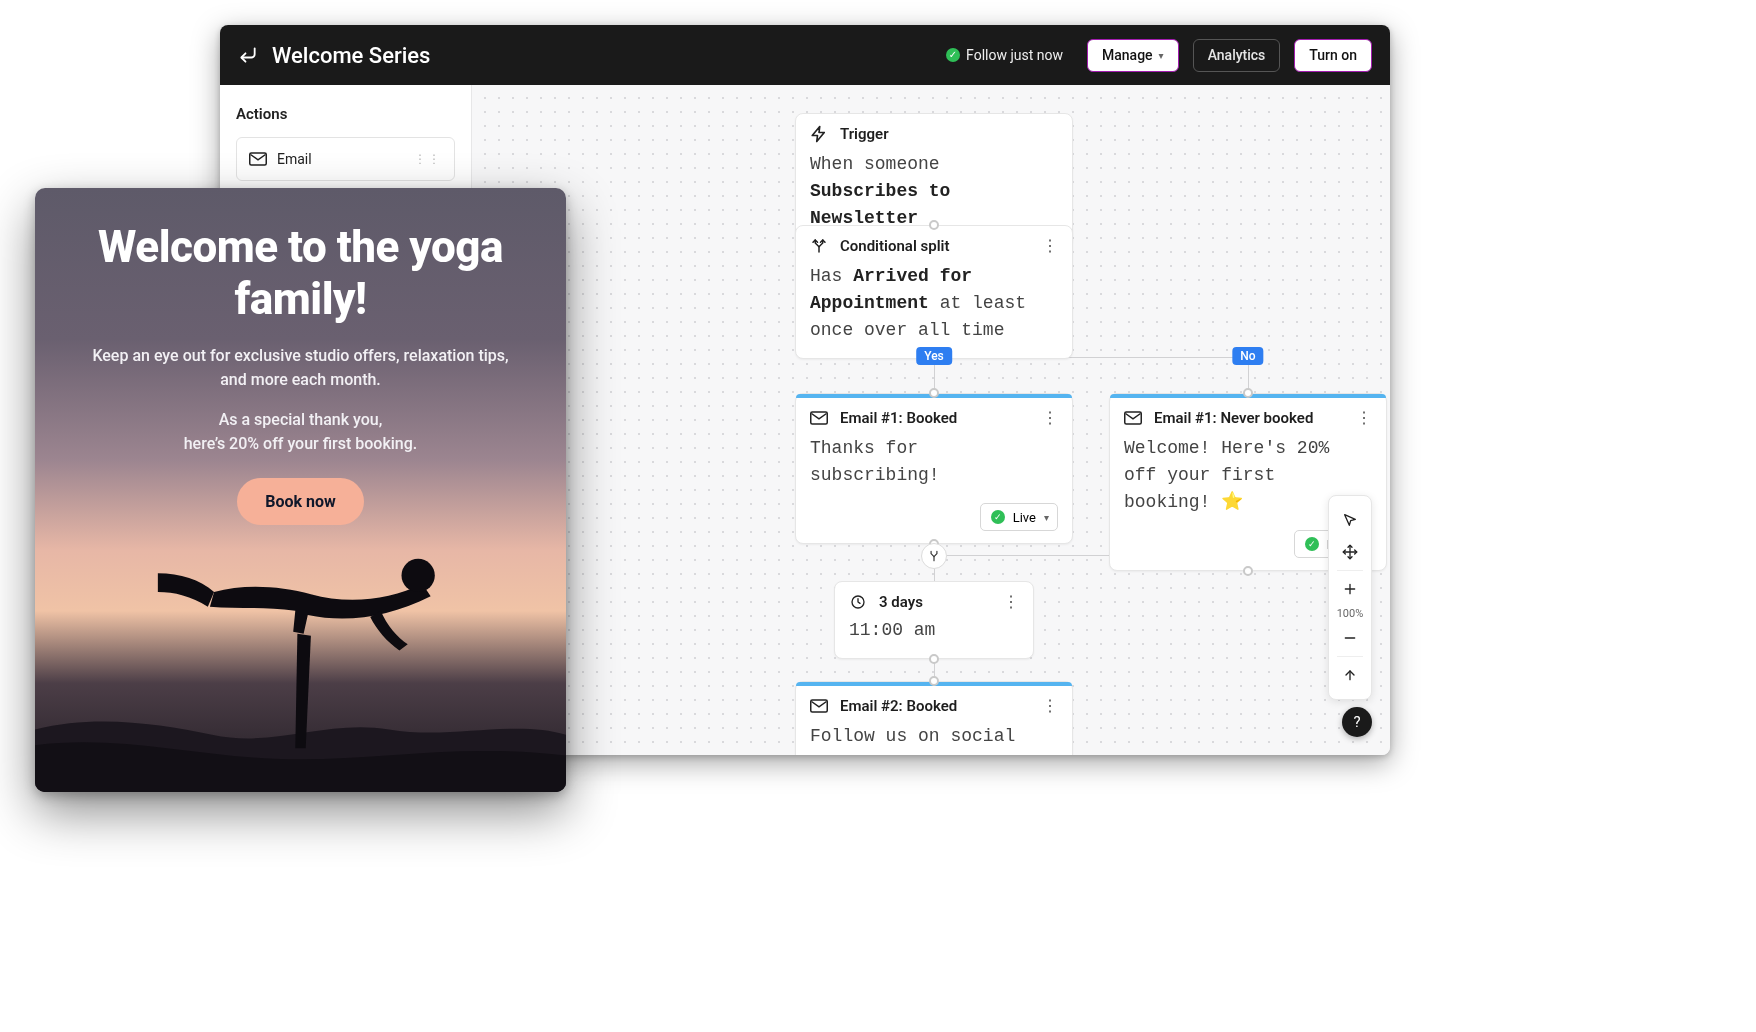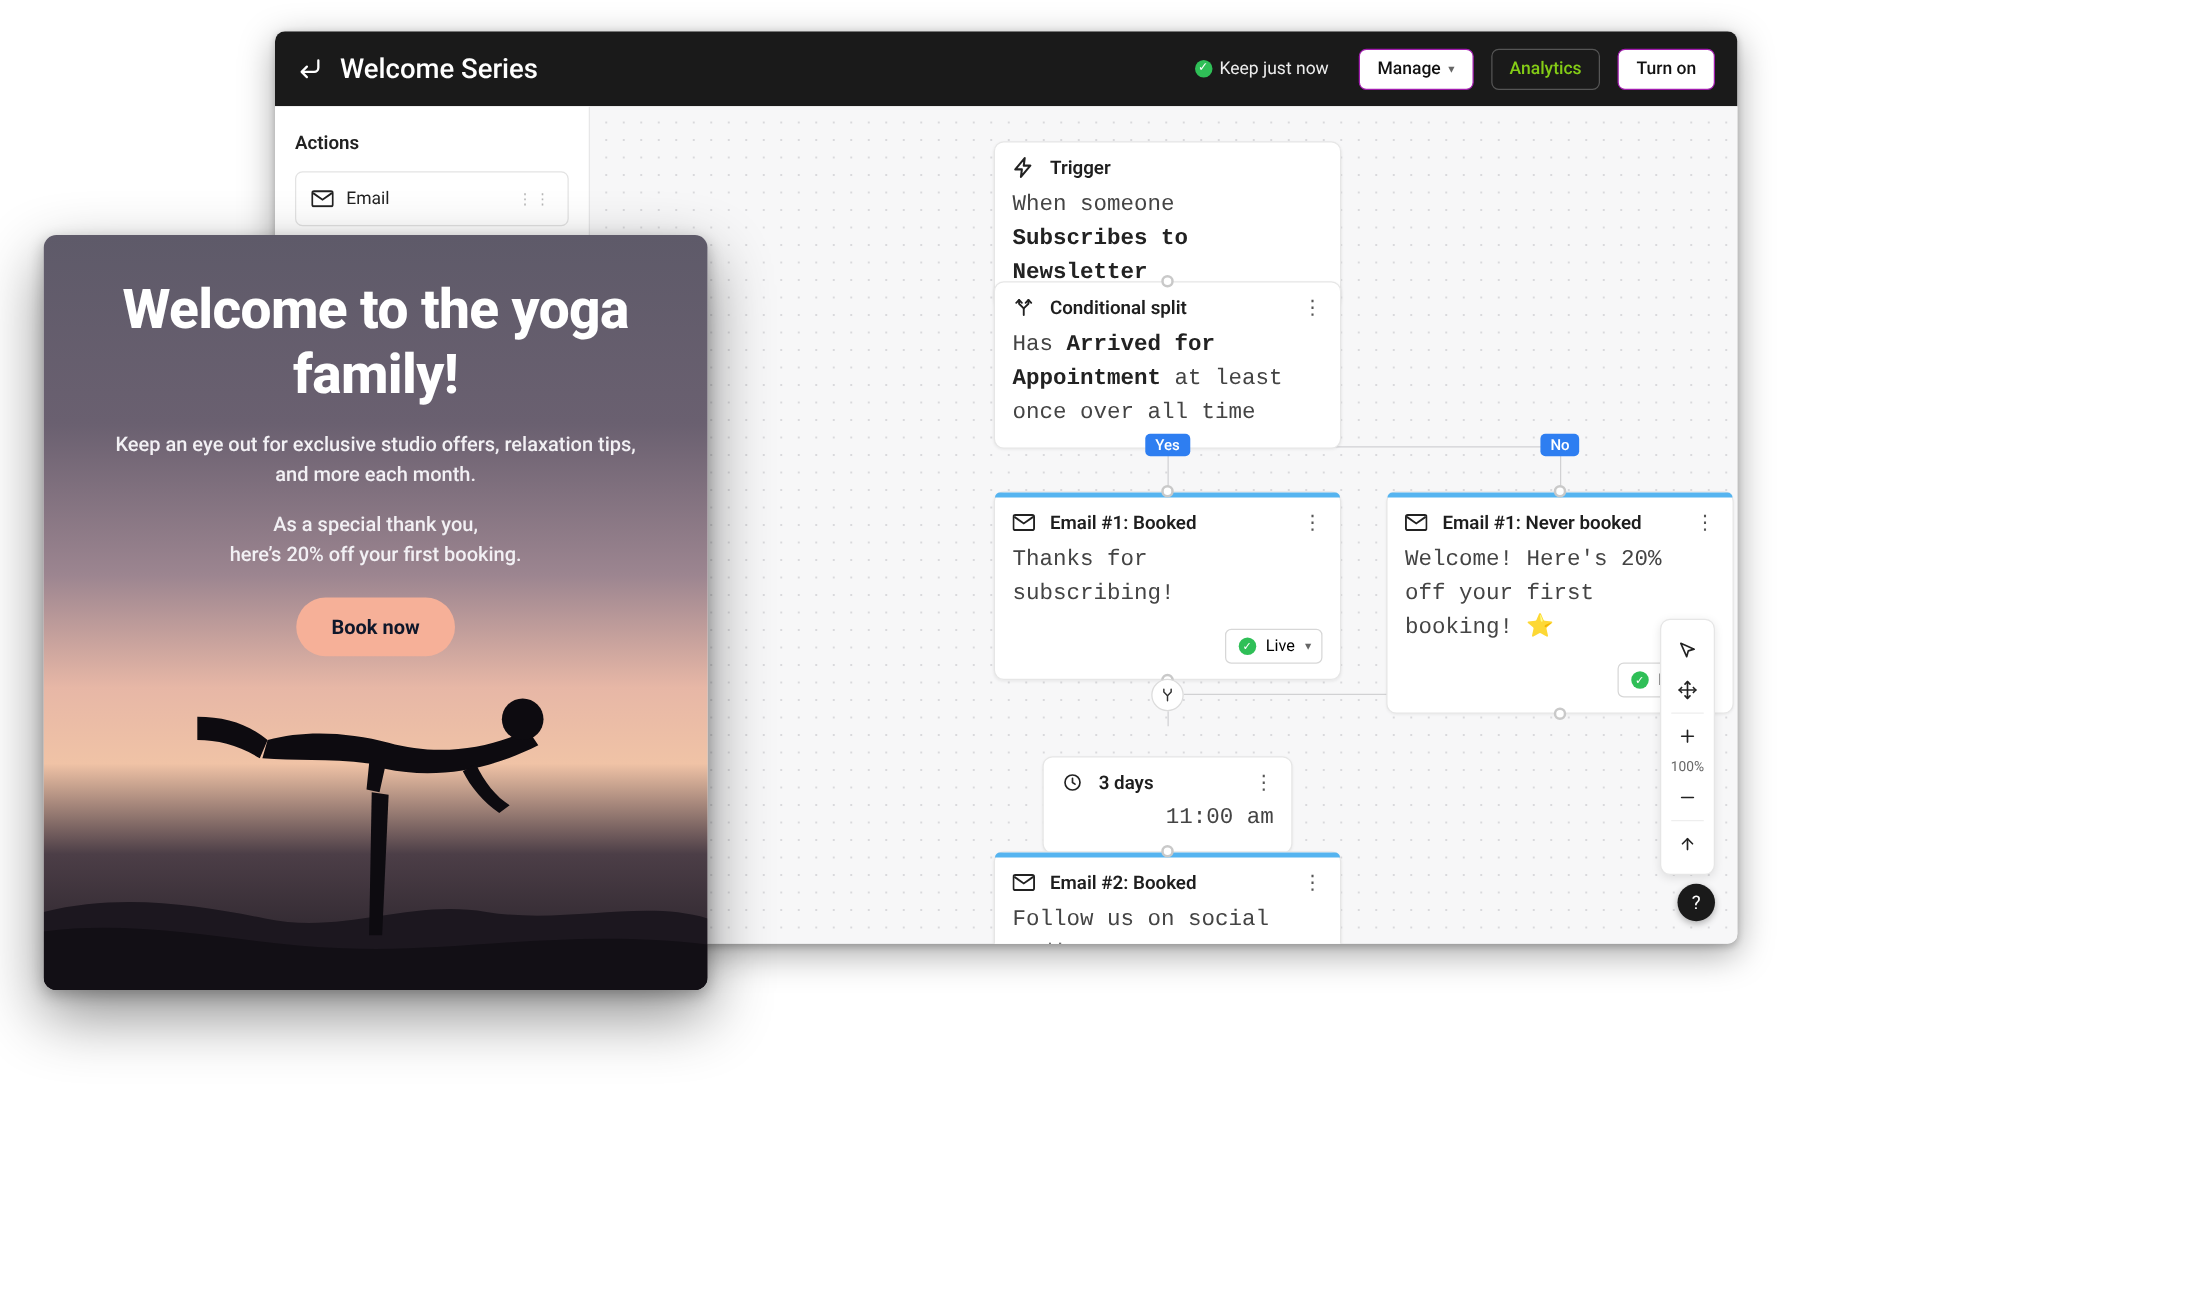--- a/index.html
+++ b/index.html
@@ -47,21 +47,21 @@
     padding: 0 14px;
     border-radius: 6px;
     font-size: 14px;
     font-weight: 500;
     display: inline-flex;
     align-items: center;
     gap: 6px;
     cursor: pointer;
   }
   .btn-white { background:#ffffff; color:#111; border:1px solid #a21caf;justify-content:flex-end;}
-  .btn-outline { background: transparent; color:#84cc16; border:1px solid #555;}
+  .btn-outline { background: transparent; color:#e5e5e5; border:1px solid #555;}
   .btn .chev { font-size:10px; color:#666; }
 
   
   .sidebar {
     position: absolute;
     top: 60px;
     left: 0;
     width: 252px;
     height: calc(100% - 60px);
     background: #fff;
@@ -240,21 +240,21 @@
     <span class="back-icon">
       <svg width="20" height="20" viewBox="0 0 24 24" fill="none" stroke="#fff" stroke-width="2.2" stroke-linecap="round" stroke-linejoin="round">
           <polyline points="9 10 4 15 9 20"></polyline>
           <path d="M20 4v7a4 4 0 0 1-4 4H5"></path>
         </svg>
     </span>
     <div class="title">Welcome Series</div>
     <div class="spacer"></div>
     <div class="save-status">
       <span class="check">✓</span>
-      <span>Keep just now</span>
+      <span>Follow just now</span>
     </div>
     <div class="btn btn-white">
       <span>Manage</span>
       <span class="chev">▾</span>
     </div>
     <div class="btn btn-outline">
       <span>Analytics</span>
     </div>
     <div class="btn btn-white">
       <span>Turn on</span>
@@ -383,21 +383,21 @@
       <span class="port bottom"></span>
     </div>
 
     <div class="merge-node" style="left:449px; top:458px;">
       <svg viewBox="0 0 24 24" width="14" height="14" fill="none" stroke="#333" stroke-width="2" stroke-linecap="round" stroke-linejoin="round">
           <path d="M7 4v4l5 5v7"></path>
           <path d="M17 4v4l-5 5"></path>
         </svg>
     </div>
 
-    <div class="node small" style="left:362px; top:520px;text-align:right;">
+    <div class="node small" style="left:362px; top:496px;">
       <div class="header">
         <span class="h-icon">
           <svg viewBox="0 0 24 24" width="16" height="16" fill="none" stroke="#222" stroke-width="2" stroke-linecap="round">
               <circle cx="12" cy="12" r="9"></circle>
               <path d="M12 7v5l3 2"></path>
             </svg>
         </span>
         <span class="h-title">3 days</span>
         <span class="kebab">⋮</span>
       </div>

